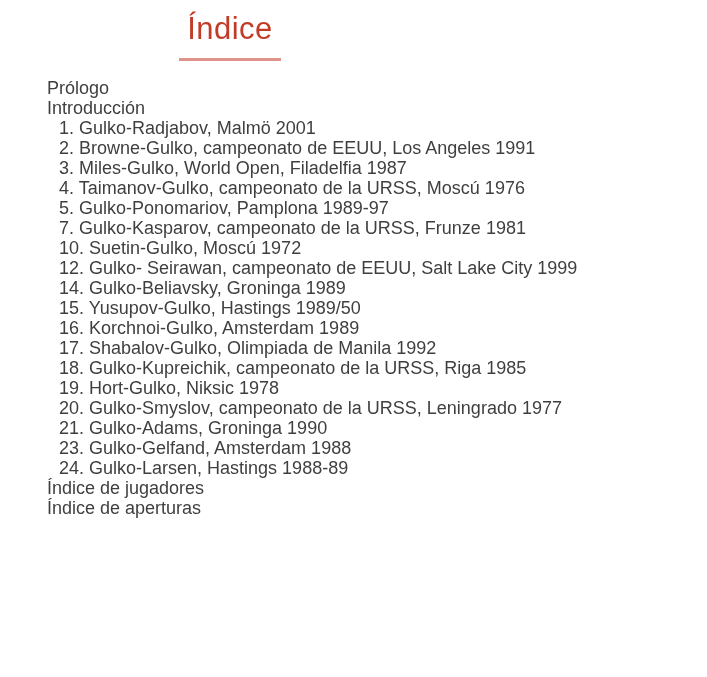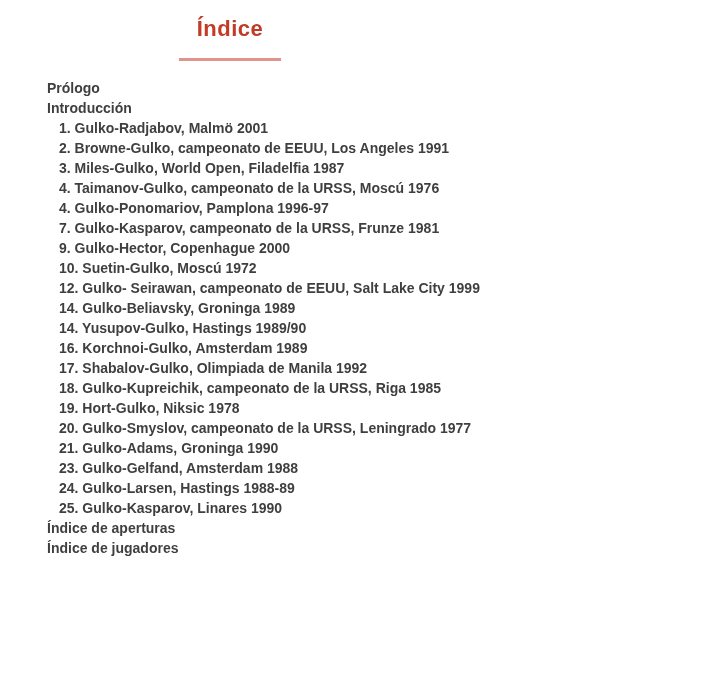--- a/index.html
+++ b/index.html
@@ -16,41 +16,40 @@
     font-family: "Liberation Sans", sans-serif;
   }
   .title-block {
     position: absolute;
     top: 15px;
     left: 130px;
     width: 200px;
     text-align: center;
   }
   .page-title {
-    font-size: 22px;
+    font-size: 31px;
     line-height: 28px;
-    font-weight: 700;
+    font-weight: 400;
     letter-spacing: 0.5px;
   }
   .title-underline {
     width: 102px;
     height: 3px;
     margin: 15px auto 0 auto;
   }
   .index-list {
     position: absolute;
     top: 78px;
     left: 47px;
     right: 20px;
   }
   .entry {
-    font-size: 14px;
+    font-size: 18px;
     line-height: 20px;
     white-space: pre;
-    font-weight: bold;
   }
   .entry.indented {
     padding-left: 12px;
   }
 </style>
 </head>
 <body>
 
 <div class="page">
 
@@ -59,33 +58,31 @@
     <div class="title-underline" style="background: rgb(224, 147, 138);"></div>
   </div>
 
   <div class="index-list" style="color: rgb(63, 63, 63);">
       <div class="entry">Prólogo</div>
       <div class="entry">Introducción</div>
       <div class="entry indented">1. Gulko-Radjabov, Malmö 2001</div>
       <div class="entry indented">2. Browne-Gulko, campeonato de EEUU, Los Angeles 1991</div>
       <div class="entry indented">3. Miles-Gulko, World Open, Filadelfia 1987</div>
       <div class="entry indented">4. Taimanov-Gulko, campeonato de la URSS, Moscú 1976</div>
-      <div class="entry indented">4. Gulko-Ponomariov, Pamplona 1996-97</div>
+      <div class="entry indented">5. Gulko-Ponomariov, Pamplona 1989-97</div>
       <div class="entry indented">7. Gulko-Kasparov, campeonato de la URSS, Frunze 1981</div>
-      <div class="entry indented">9. Gulko-Hector, Copenhague 2000</div>
       <div class="entry indented">10. Suetin-Gulko, Moscú 1972</div>
       <div class="entry indented">12. Gulko- Seirawan, campeonato de EEUU, Salt Lake City 1999</div>
       <div class="entry indented">14. Gulko-Beliavsky, Groninga 1989</div>
-      <div class="entry indented">14. Yusupov-Gulko, Hastings 1989/90</div>
+      <div class="entry indented">15. Yusupov-Gulko, Hastings 1989/50</div>
       <div class="entry indented">16. Korchnoi-Gulko, Amsterdam 1989</div>
       <div class="entry indented">17. Shabalov-Gulko, Olimpiada de Manila 1992</div>
       <div class="entry indented">18. Gulko-Kupreichik, campeonato de la URSS, Riga 1985</div>
       <div class="entry indented">19. Hort-Gulko, Niksic 1978</div>
       <div class="entry indented">20. Gulko-Smyslov, campeonato de la URSS, Leningrado 1977</div>
       <div class="entry indented">21. Gulko-Adams, Groninga 1990</div>
       <div class="entry indented">23. Gulko-Gelfand, Amsterdam 1988</div>
       <div class="entry indented">24. Gulko-Larsen, Hastings 1988-89</div>
-      <div class="entry indented">25. Gulko-Kasparov, Linares 1990</div>
+      <div class="entry">Índice de jugadores</div>
       <div class="entry">Índice de aperturas</div>
-      <div class="entry">Índice de jugadores</div>
     </div>
 
 </div>
 
 </body></html>

